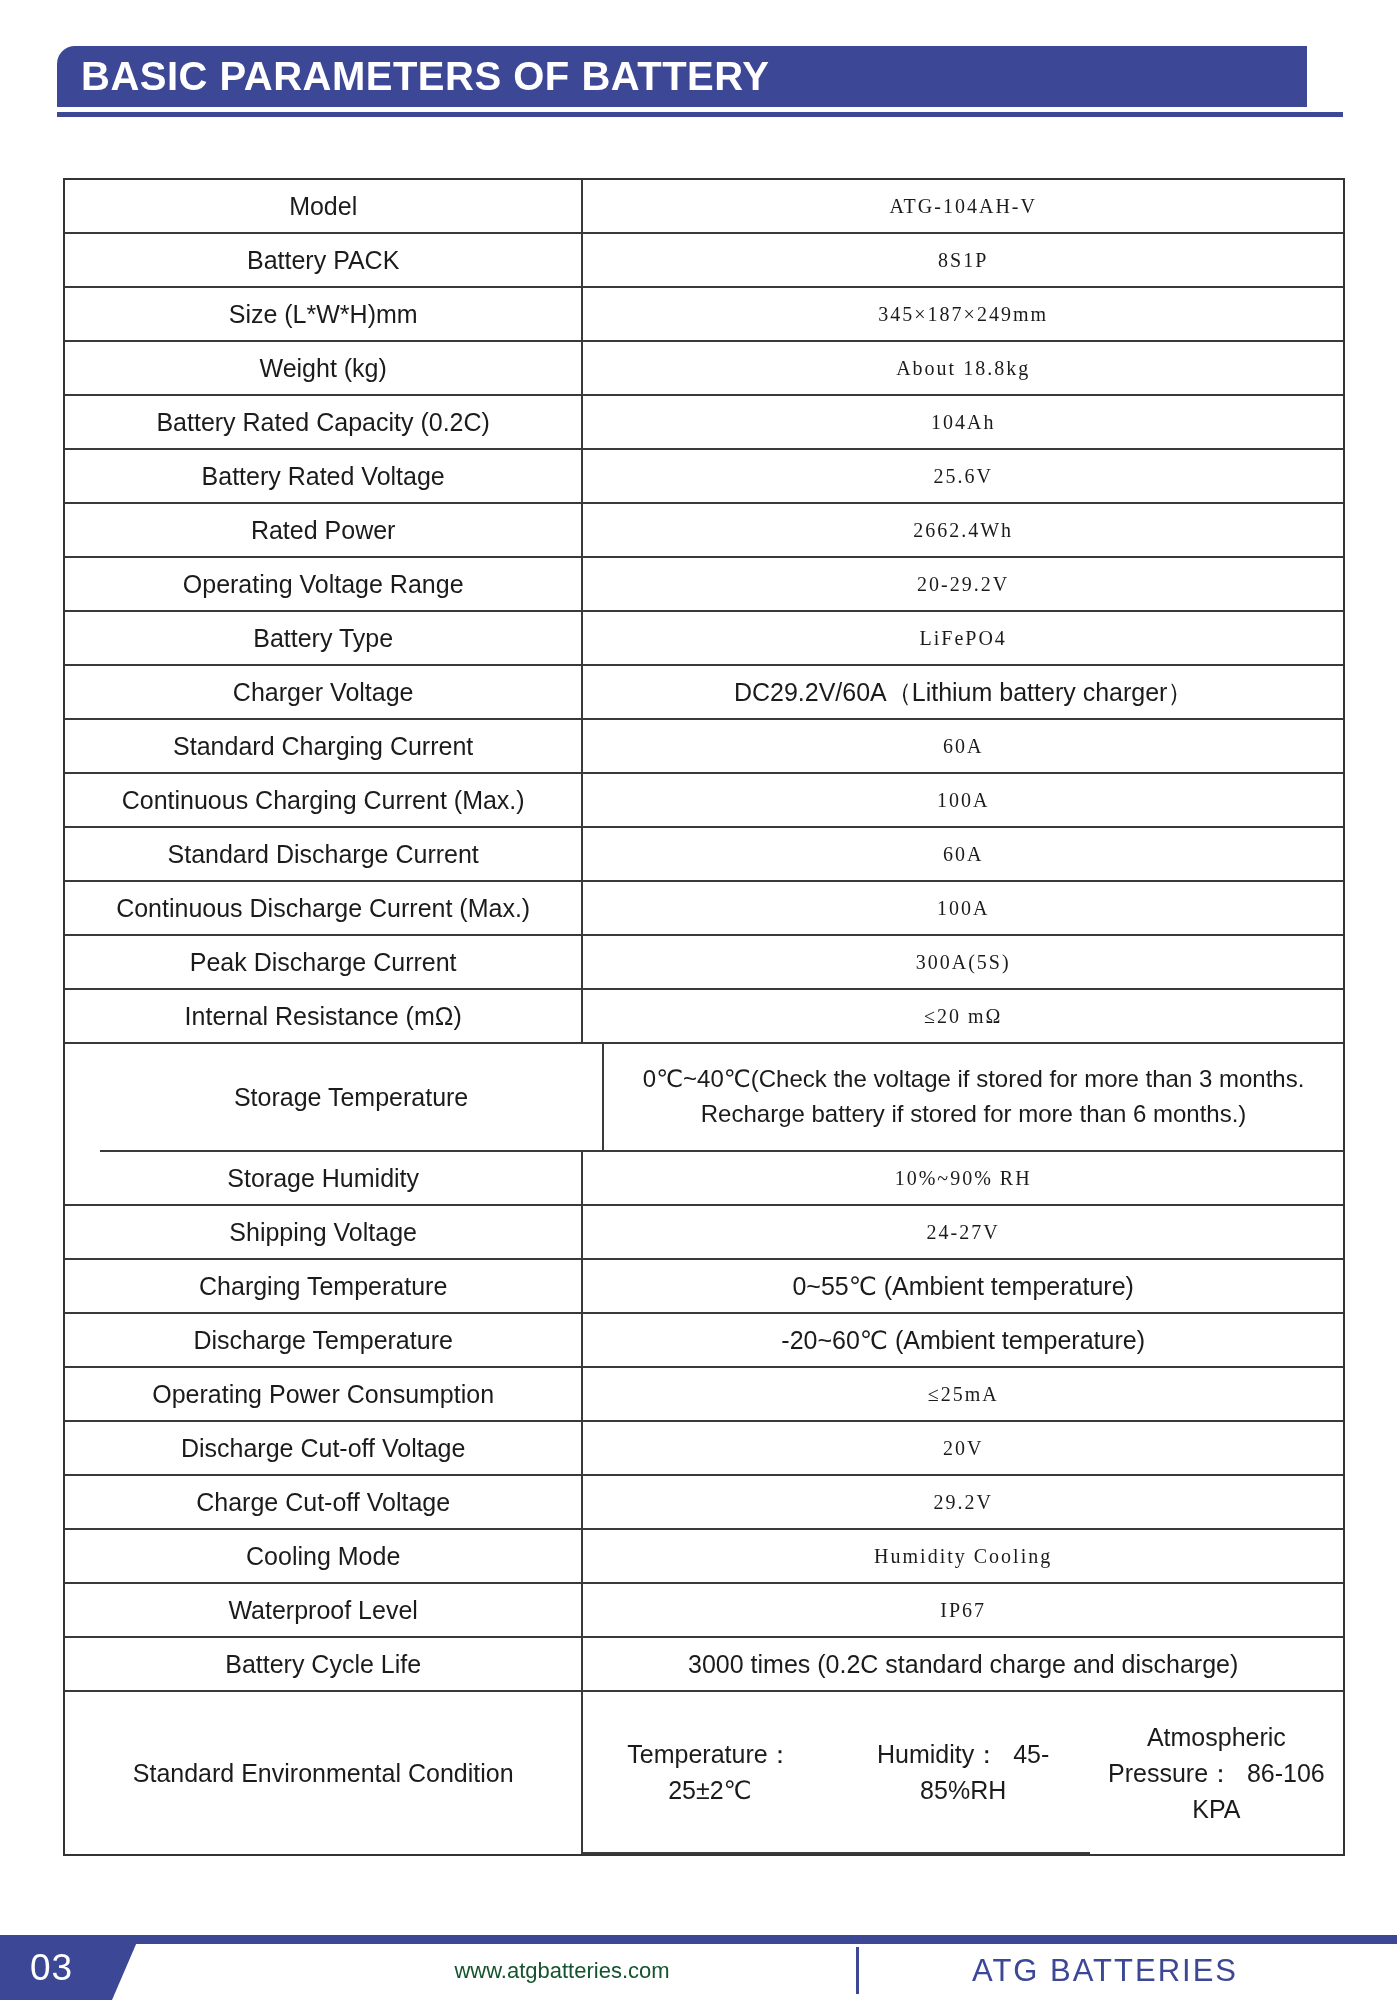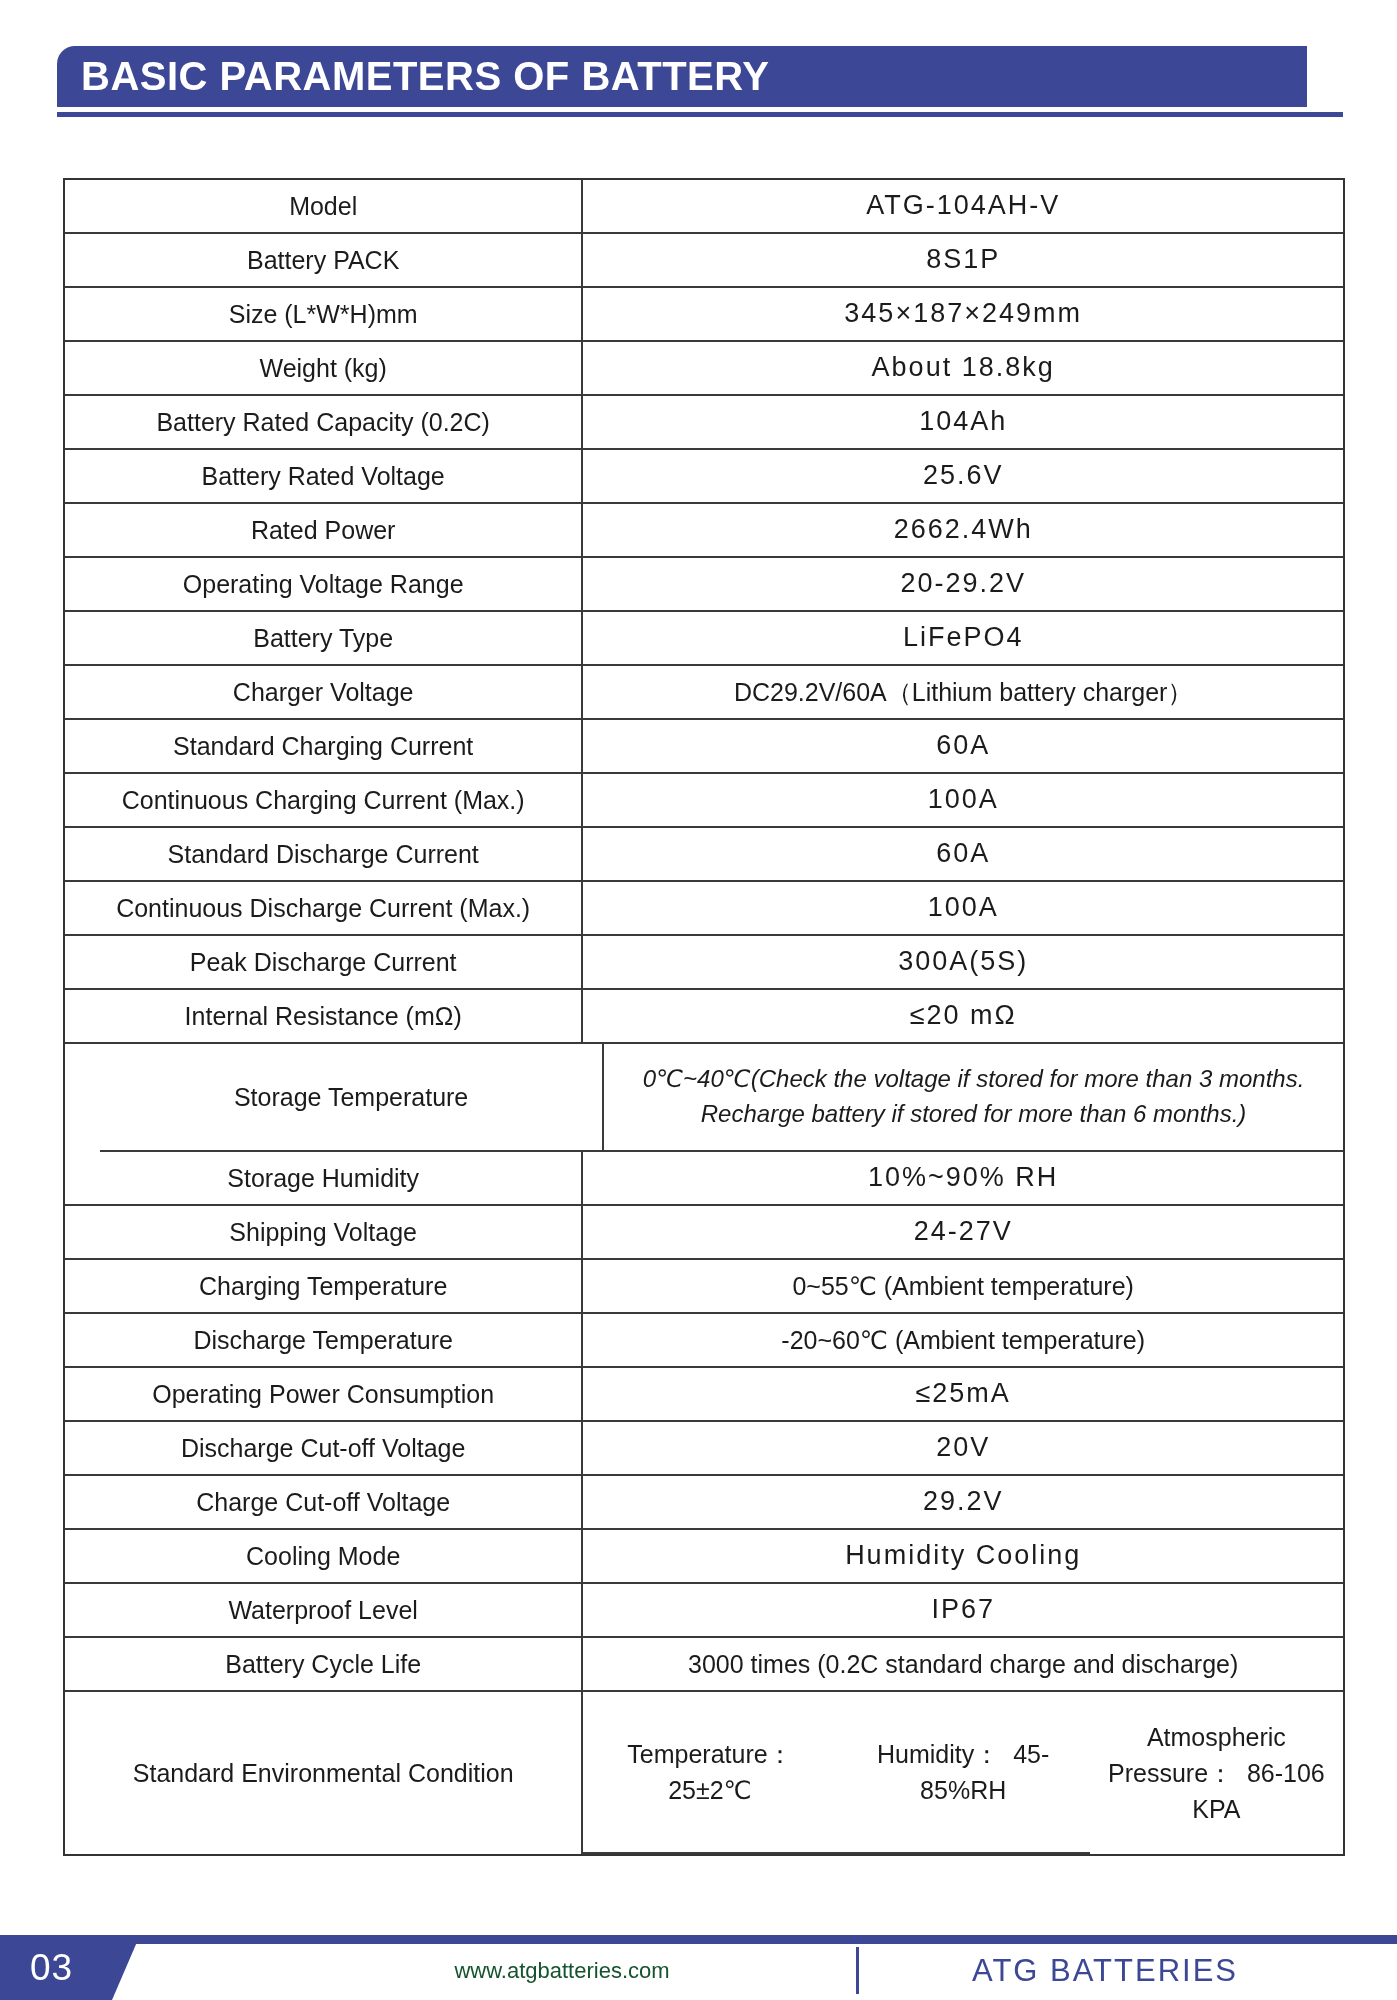--- a/index.html
+++ b/index.html
@@ -60,22 +60,22 @@
   }
   .cv{
     flex:1;
     display:flex;align-items:center;justify-content:center;
     text-align:center;
     font-size:25px;
     white-space:pre-wrap;
     line-height:1.45;
     padding:0 10px;
   }
-  .cv.sp{letter-spacing:2px;font-size:27px;}
-  .row.tall .cv{font-size:24px;font-style:italic;}
+  .cv.sp{letter-spacing:2px;font-size:20px;font-family:Liberation Serif, serif;}
+  .row.tall .cv{font-size:24px;}
   .cv.subcol{
     padding:0;
     align-items:stretch;
     white-space:normal;
   }
   .sub{
     flex:1;
     display:flex;align-items:center;justify-content:center;
     text-align:center;
     font-size:25px;

